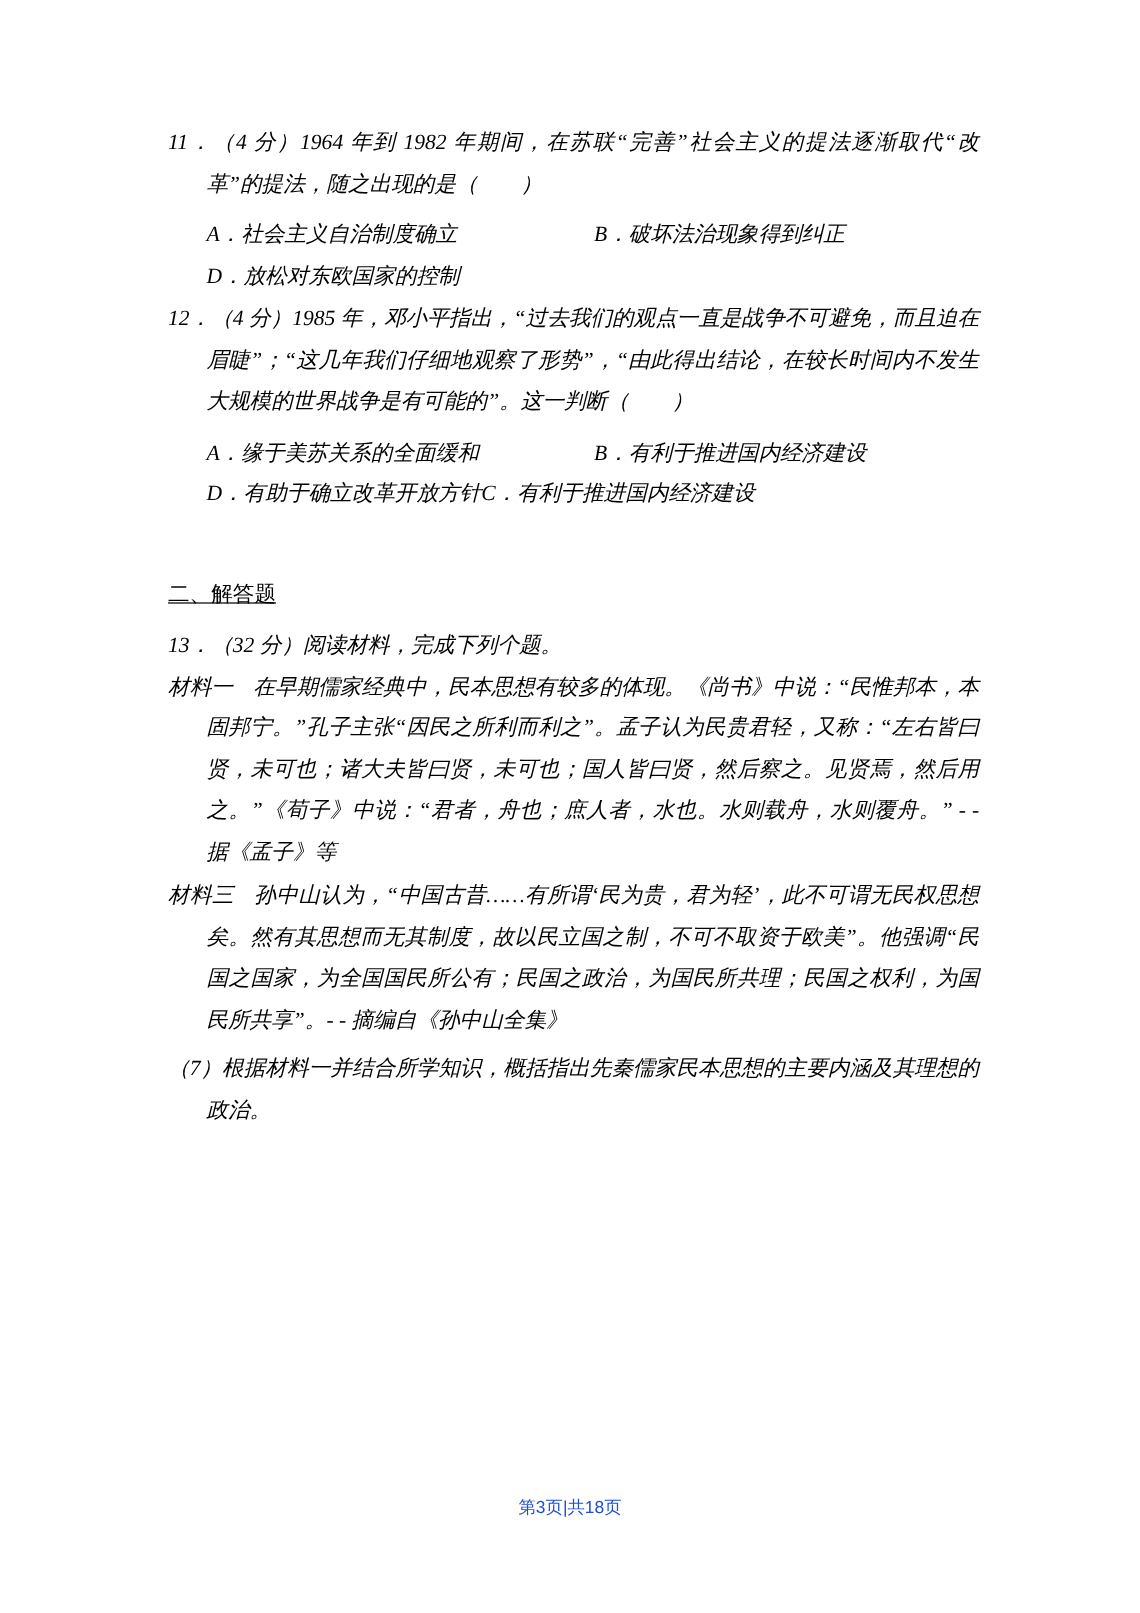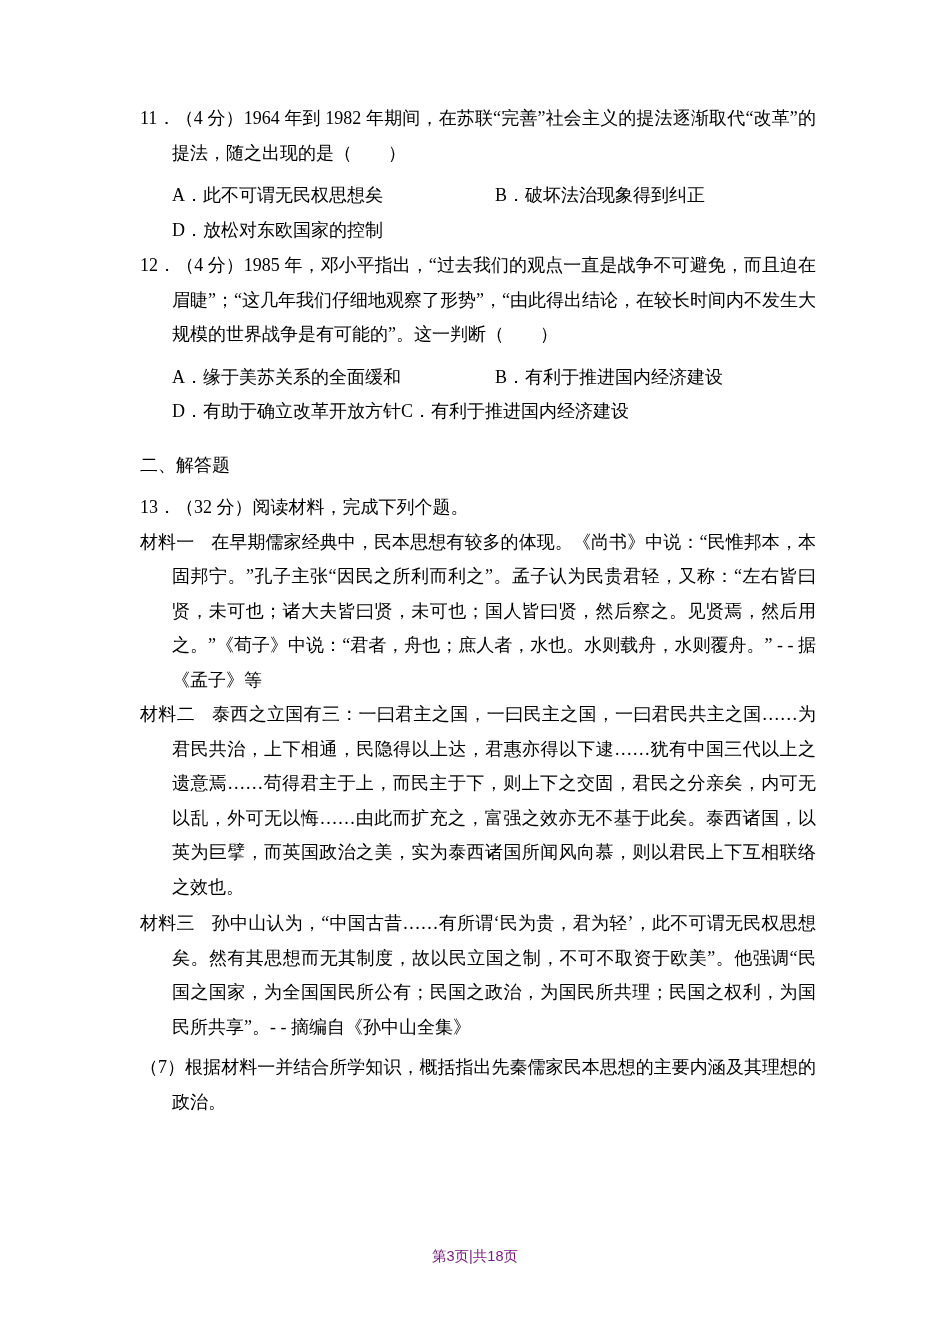--- a/index.html
+++ b/index.html
@@ -18,51 +18,51 @@
     top: 101px;
     width: 676px;
     font-size: 18px;
     line-height: 34.5px;
     text-align: justify;
   }
   .hang {
     padding-left: 32px;
     text-indent: -32px;
   }
-  .question { margin-bottom: 1px; }
+  .question { margin-bottom: 1px; font-style: italic; }
   .options { padding-left: 32px; margin-top: 8px; }
   .opt-row { display: flex; }
   .opt-first { width: 323px; flex: none; }
   .opt { display: block; text-align: left; }
-  .section-title { margin-top: 19px; margin-bottom: 8px; }
+  .section-title { margin-top: 49px; margin-bottom: 8px; text-decoration: underline; }
   .mat-label { margin-right: 17px; }
   .material { }
   .material-3 { margin-top: 2px; }
   .source-line { margin-top: 0; }
   .sub-question { margin-top: 6px; }
   .footer {
     position: absolute;
     left: 0; right: 0;
     bottom: 78px;
     text-align: center;
     font-size: 14.5px;
-    color: #701a75;
+    color: #1d4ed8;
     font-family: "Liberation Sans", "DejaVu Sans", sans-serif;
   }
 </style>
 </head>
 <body>
 
 <main class="content">
 
   <section class="question">
     <p class="hang"><span>11．</span><span>（4 分）1964 年到 1982 年期间，在苏联“完善”社会主义的提法逐渐取代“改革”的提法，随之出现的是（　　）</span></p>
     <div class="options">
       <div class="opt-row">
-        <span class="opt opt-first">A．此不可谓无民权思想矣</span>
+        <span class="opt opt-first">A．社会主义自治制度确立</span>
         <span class="opt">B．破坏法治现象得到纠正</span>
       </div>
       <div class="opt-row">
         <span class="opt">D．放松对东欧国家的控制</span>
       </div>
     </div>
   </section>
 
   <section class="question">
     <p class="hang"><span>12．</span><span>（4 分）1985 年，邓小平指出，“过去我们的观点一直是战争不可避免，而且迫在眉睫”；“这几年我们仔细地观察了形势”，“由此得出结论，在较长时间内不发生大规模的世界战争是有可能的”。这一判断（　　）</span></p>
@@ -78,21 +78,20 @@
     </div>
   </section>
 
   <p class="section-title">二、解答题</p>
 
   <section class="question">
     <p class="hang"><span>13．</span><span>（32 分）阅读材料，完成下列个题。</span></p>
 
     <p class="hang material"><span class="mat-label">材料一</span><span>在早期儒家经典中，民本思想有较多的体现。《尚书》中说：“民惟邦本，本固邦宁。”孔子主张“因民之所利而利之”。孟子认为民贵君轻，又称：“左右皆曰贤，未可也；诸大夫皆曰贤，未可也；国人皆曰贤，然后察之。见贤焉，然后用之。”《荀子》中说：“君者，舟也；庶人者，水也。水则载舟，水则覆舟。” - - 据《孟子》等</span></p>
 
-    <p class="hang material"><span class="mat-label">材料二</span><span>泰西之立国有三：一曰君主之国，一曰民主之国，一曰君民共主之国……为君民共治，上下相通，民隐得以上达，君惠亦得以下逮……犹有中国三代以上之遗意焉……苟得君主于上，而民主于下，则上下之交固，君民之分亲矣，内可无以乱，外可无以悔……由此而扩充之，富强之效亦无不基于此矣。泰西诸国，以英为巨擘，而英国政治之美，实为泰西诸国所闻风向慕，则以君民上下互相联络之效也。</span></p>
 
 
     <p class="hang material material-3"><span class="mat-label">材料三</span><span>孙中山认为，“中国古昔……有所谓‘民为贵，君为轻’，此不可谓无民权思想矣。然有其思想而无其制度，故以民立国之制，不可不取资于欧美”。他强调“民国之国家，为全国国民所公有；民国之政治，为国民所共理；民国之权利，为国民所共享”。- - 摘编自《孙中山全集》</span></p>
 
     <p class="hang sub-question">（7）根据材料一并结合所学知识，概括指出先秦儒家民本思想的主要内涵及其理想的政治。</p>
   </section>
 
 </main>
 
 <footer class="footer">

